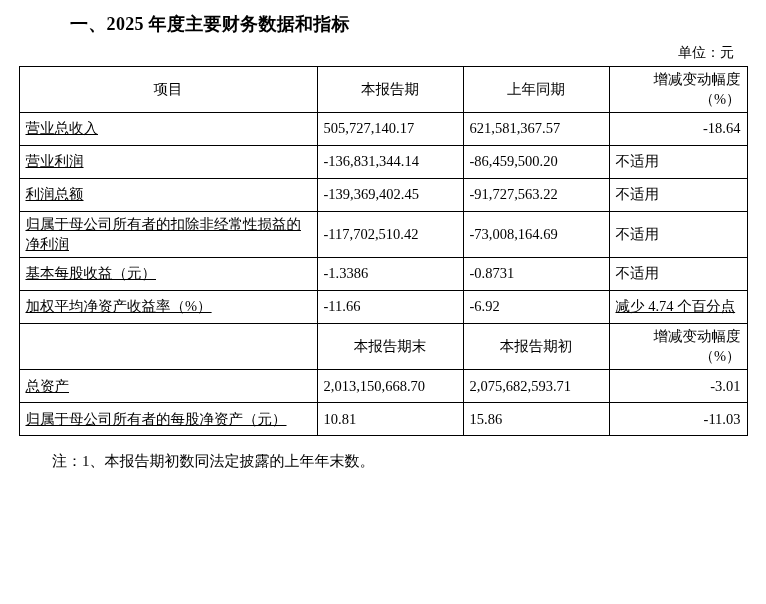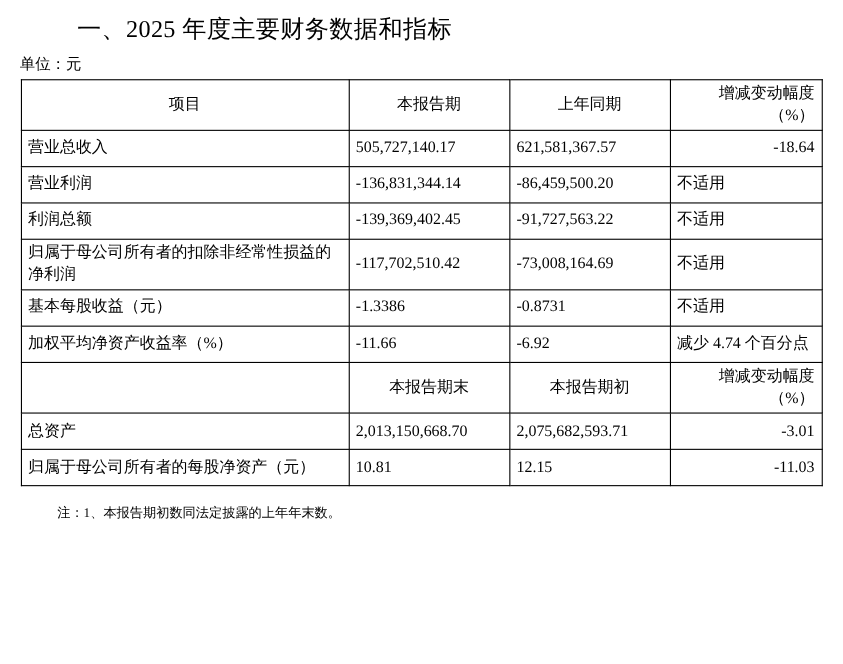--- a/index.html
+++ b/index.html
@@ -16,26 +16,27 @@
     overflow: hidden;
   }
   .page {
     width: 766px;
     height: 604px;
     box-sizing: border-box;
     padding: 6px 18px 0 18px;
     position: relative;
   }
   .doc-title {
-    font-size: 22px;
-    font-weight: normal;
+    font-size: 18px;
+    font-weight: bold;
     margin: 6px 0 0 52px;
     letter-spacing: 0.3px;
   }
   .unit-line {
+    text-align: right;
     font-size: 14px;
     margin: 8px 14px 4px 0;
   }
   table.fin {
     border-collapse: collapse;
     width: 728px;
     margin: 0 auto;
     table-layout: fixed;
   }
   table.fin td {
@@ -47,26 +48,26 @@
     line-height: 1.35;
   }
   .col-item { width: 298px; }
   .col-num  { width: 146px; }
   .col-last { width: 138px; }
 
   .hdr {
     text-align: center;
     height: 46px;
   }
-  .left { text-align: left; padding-left: 8px; }
+  .left { text-align: left; padding-left: 8px; text-decoration: underline; }
   .center { text-align: left; }
   .right { text-align: right; padding-right: 10px; }
   .tall { height: 48px; }
   .note {
-    font-size: 12px;
+    font-size: 15px;
     margin: 16px 0 0 34px;
   }
   .hdr-two-line {
     text-align: right;
     line-height: 1.45;
   }
 </style>
 </head>
 <body>
 
@@ -152,21 +153,21 @@
         <td class="center">2,013,150,668.70</td>
         <td class="center">2,075,682,593.71</td>
         <td class="right">-3.01</td>
       </tr>
 
 
 
       <tr>
         <td class="left tall">归属于母公司所有者的每股净资产（元）</td>
         <td class="center tall">10.81</td>
-        <td class="center tall">12.15</td>
+        <td class="center tall">15.86</td>
         <td class="right tall">-11.03</td>
       </tr>
     </tbody>
   </table>
 
   <div class="note">注：1、本报告期初数同法定披露的上年年末数。</div>
 
 </div>
 
 </body></html>

